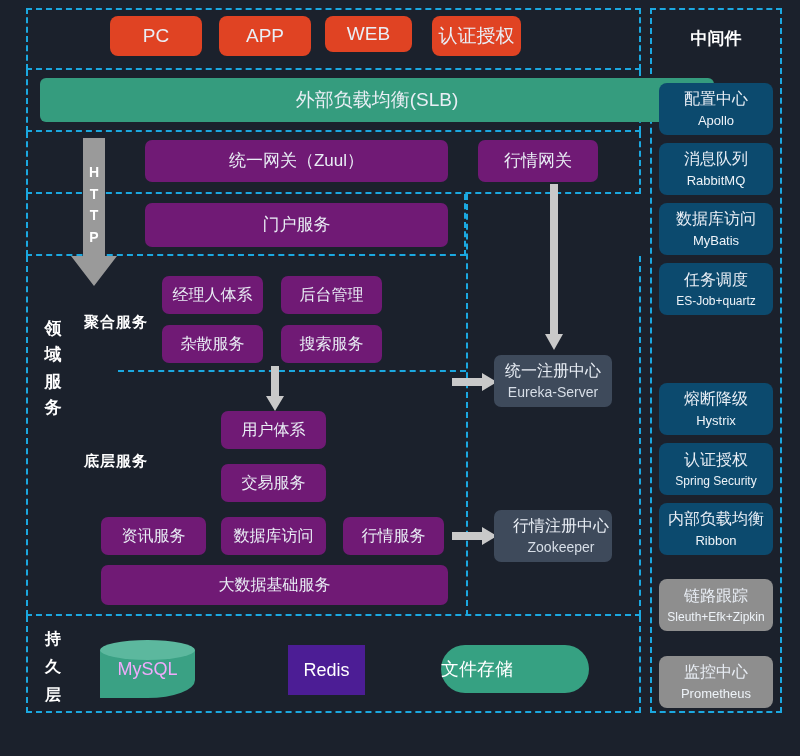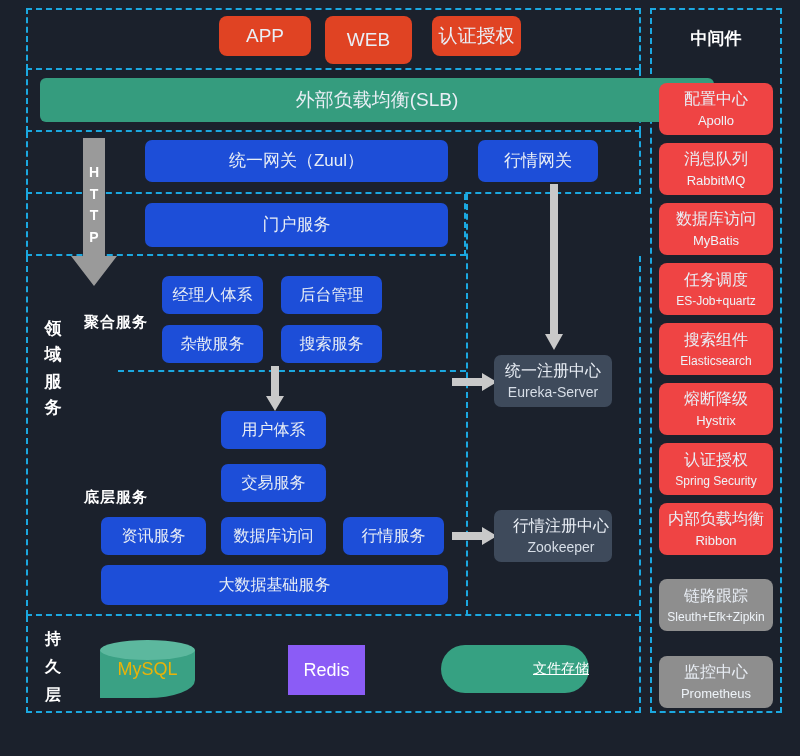--- a/index.html
+++ b/index.html
@@ -20,66 +20,69 @@
   
   .node{
     position:absolute;box-sizing:border-box;
     display:flex;flex-direction:column;
     align-items:center;justify-content:center;
     color:#e9eef5;text-align:center;line-height:1.25;
     border-radius:7px;
   }
   .client{background:#e04323;border-radius:8px;font-size:19px;}
   .slb{background:#359c7e;border-radius:6px;font-size:19px;}
-  .svc{background:#1d4ed8;font-size:17px;}
+  .svc{background:#701a75;font-size:17px;}
   .svc.small{font-size:16px;}
   .reg{background:#3e4a5b;font-size:16px;}
   .reg .sub{font-size:14px;color:#d7dee7;margin-top:3px;}
-  .mw{background:#ef4444;border-radius:8px;font-size:16px;}
+  .mw{background:#0c4a6e;border-radius:8px;font-size:16px;}
   .mw.grey{background:#8e8e8e;margin-top:16px;}
   .mw .sub{font-size:13px;color:#eef3f8;margin-top:4px;}
   .mw .sub.tight{font-size:12px;}
 
   
   .cap{position:absolute;color:#ffffff;font-weight:bold;font-size:15px;letter-spacing:1px;}
   .vcap{position:absolute;color:#ffffff;font-weight:bold;font-size:17px;
         display:flex;flex-direction:column;align-items:center;line-height:1.55;}
   .mwtitle{position:absolute;color:#ffffff;font-weight:bold;font-size:17px;text-align:center;}
 
   
   .arrow{position:absolute;}
 
   
   .cyl{position:absolute;}
   .cyl .body{position:absolute;left:0;right:0;top:10px;bottom:0;background:#3aa184;border-radius:0 0 50%/0 0 18px 18px;}
   .cyl .top{position:absolute;left:0;right:0;top:0;height:20px;background:#5cb89e;border-radius:50%;}
   .cyl .lbl{position:absolute;left:0;right:0;top:0;bottom:0;display:flex;align-items:center;justify-content:center;
-            color:#eab308;font-size:18px;z-index:3;}
-  .rect{position:absolute;background:#8b5cf6;display:flex;align-items:center;justify-content:center;color:#fff;font-size:18px;}
-  .pill{position:absolute;background:#36a182;border-radius:36px;display:flex;align-items:center;justify-content:flex-end;color:#fff;font-size:14px;text-decoration:underline;}
+            color:#f0abfc;font-size:18px;z-index:3;}
+  .rect{position:absolute;background:#4c1d95;display:flex;align-items:center;justify-content:center;color:#fff;font-size:18px;}
+  .pill{position:absolute;background:#36a182;border-radius:36px;display:flex;align-items:center;justify-content:flex-start;color:#fff;font-size:18px;}
 </style>
 </head>
 <body>
 
 <div id="stage">
 
   <div class="region" style="left:26px;top:8px;width:615px;height:62px;"></div>
   <div class="region noTop" style="left:26px;top:70px;width:615px;height:62px;"></div>
   <div class="region noTop" style="left:26px;top:132px;width:615px;height:62px;"></div>
   <div class="region noTop" style="left:26px;top:194px;width:440px;height:62px;"></div>
   <div class="region noTop" style="left:26px;top:256px;width:615px;height:360px;"></div>
   <div class="vline" style="left:466px;top:194px;height:422px;"></div>
   <div class="hline" style="left:118px;top:370px;width:348px;"></div>
   <div class="region noTop" style="left:26px;top:616px;width:615px;height:97px;"></div>
   <div class="region" style="left:650px;top:8px;width:132px;height:705px;"></div>
 
+  <div class="node client" style="left:110px;top:16px;width:92px;height:40px;">
+    <span>PC</span>
+  </div>
   <div class="node client" style="left:219px;top:16px;width:92px;height:40px;">
     <span>APP</span>
   </div>
-  <div class="node client" style="left:325px;top:16px;width:87px;height:48px;">
+  <div class="node client" style="left:325px;top:16px;width:87px;height:36px;">
     <span>WEB</span>
   </div>
   <div class="node client" style="left:432px;top:16px;width:89px;height:40px;">
     <span>认证授权</span>
   </div>
 
   <div class="node slb" style="left:40px;top:78px;width:674px;height:44px;">
     <span>外部负载均衡(SLB)</span>
   </div>
 
@@ -113,21 +116,21 @@
     <span>门户服务</span>
   </div>
 
   <div class="vcap" style="left:40px;top:316px;width:26px;">
     <span>领</span>
     <span>域</span>
     <span>服</span>
     <span>务</span>
   </div>
   <div class="cap" style="left:84px;top:313px;">聚合服务</div>
-  <div class="cap" style="left:84px;top:452px;margin-top:36px;">底层服务</div>
+  <div class="cap" style="left:84px;top:452px;">底层服务</div>
 
   <div class="node svc small" style="left:162px;top:276px;width:101px;height:38px;">
     <span>经理人体系</span>
   </div>
   <div class="node svc small" style="left:281px;top:276px;width:101px;height:38px;">
     <span>后台管理</span>
   </div>
   <div class="node svc small" style="left:162px;top:325px;width:101px;height:38px;">
     <span>杂散服务</span>
   </div>
@@ -212,24 +215,20 @@
     <span class="sub">RabbitMQ</span>
   </div>
   <div class="node mw" style="left:659px;top:203px;width:114px;height:52px;">
     <span>数据库访问</span>
     <span class="sub">MyBatis</span>
   </div>
   <div class="node mw" style="left:659px;top:263px;width:114px;height:52px;">
     <span>任务调度</span>
     <span class="sub tight">ES-Job+quartz</span>
   </div>
-  <div class="node mw" style="left:659px;top:323px;width:114px;height:52px;">
-    <span>搜索组件</span>
-    <span class="sub tight">Elasticsearch</span>
-  </div>
   <div class="node mw" style="left:659px;top:383px;width:114px;height:52px;">
     <span>熔断降级</span>
     <span class="sub">Hystrix</span>
   </div>
   <div class="node mw" style="left:659px;top:443px;width:114px;height:52px;">
     <span>认证授权</span>
     <span class="sub tight">Spring Security</span>
   </div>
   <div class="node mw" style="left:659px;top:503px;width:114px;height:52px;">
     <span>内部负载均衡</span>

